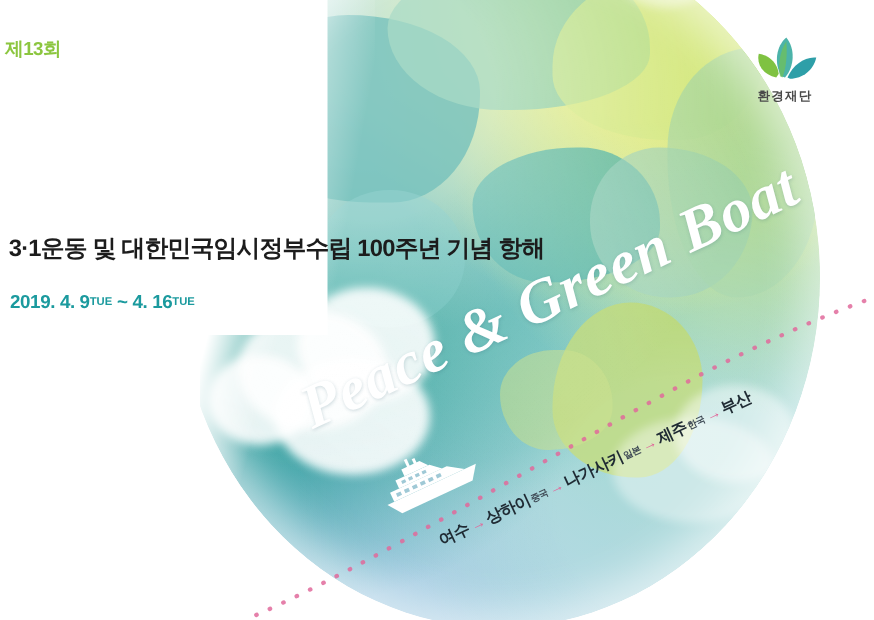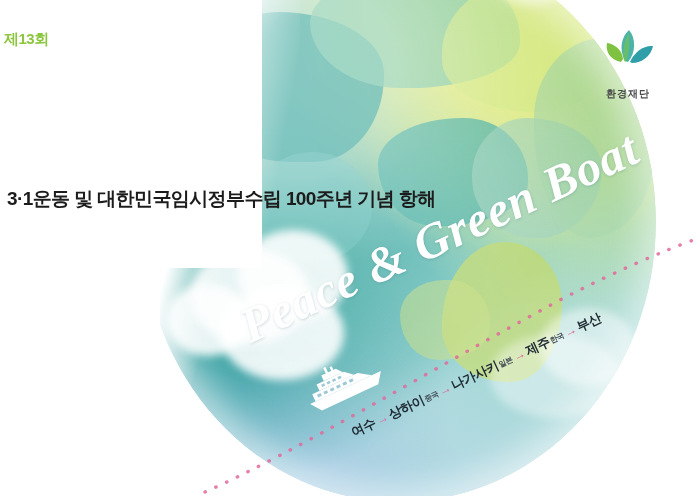--- a/index.html
+++ b/index.html
@@ -84,21 +84,21 @@
         letter-spacing:-1px;white-space:nowrap;}
   .sub2{position:absolute;left:7px;top:186px;font-size:19px;font-weight:bold;color:#1c1c1c;
         letter-spacing:-.6px;white-space:nowrap;}
   .dates{position:absolute;left:8px;top:233px;font-size:15px;font-weight:bold;color:#1B9A9E;
          letter-spacing:-.3px;white-space:nowrap;}
   .dates sup{font-size:9px;vertical-align:2px;letter-spacing:0;}
 
   
   .logo{position:absolute;left:592px;top:28px;width:72px;text-align:center;}
   .logo-mark{height:42px;}
-  .logo-text{font-size:10px;font-weight:bold;color:#4a4a4a;letter-spacing:1px;margin-top:17px;}
+  .logo-text{font-size:10px;font-weight:bold;color:#4a4a4a;letter-spacing:1px;margin-top:0;}
 
   
   .route-svg{position:absolute;left:0;top:0;width:699px;height:496px;pointer-events:none;}
 
   
   .script{position:absolute;left:243px;top:300px;transform:rotate(-25deg);
           transform-origin:0 50%;font-family:"Liberation Serif",serif;font-style:italic;
           font-weight:bold;font-size:49px;color:#ffffff;white-space:nowrap;letter-spacing:1px;
           text-shadow:0 1px 3px rgba(40,90,110,.22);}
 
@@ -175,20 +175,25 @@
 
   <div class="ports">
     <span>여수</span><span class="ar">→</span><span>상하이</span><span class="pc">중국</span><span class="ar">→</span><span>나가사키</span><span class="pc">일본</span><span class="ar">→</span><span>제주</span><span class="pc">한국</span><span class="ar">→</span><span>부산</span>
   </div>
 
   <div class="badge">제13회</div>
 
 
   <div class="sub2">3·1운동 및 대한민국임시정부수립 100주년 기념 항해</div>
 
+  <div class="dates">
+    <span>2019. 4. 9</span><sup>TUE</sup>
+    <span>~</span>
+    <span>4. 16</span><sup>TUE</sup>
+  </div>
 
   <div class="logo">
     <div class="logo-mark">
       <svg width="56" height="42" viewBox="0 0 56 42">
         <path d="M21,34 C11,32 5,24 7,15 C15,16 22,22 23,31 Z" fill="#7FC241"></path>
         <path d="M25,33 C19,22 21,9 29,2 C36,10 36,25 28,34 Z" fill="#4CB3A9"></path>
         <path d="M30,34 C34,24 44,17 53,18 C51,28 42,35 32,35 Z" fill="#2E9FA8"></path>
         <path d="M24,33 C22,24 24,13 29,5 C30,15 29,26 26,34 Z" fill="#6FC05B" opacity=".75"></path>
       </svg>
     </div>

